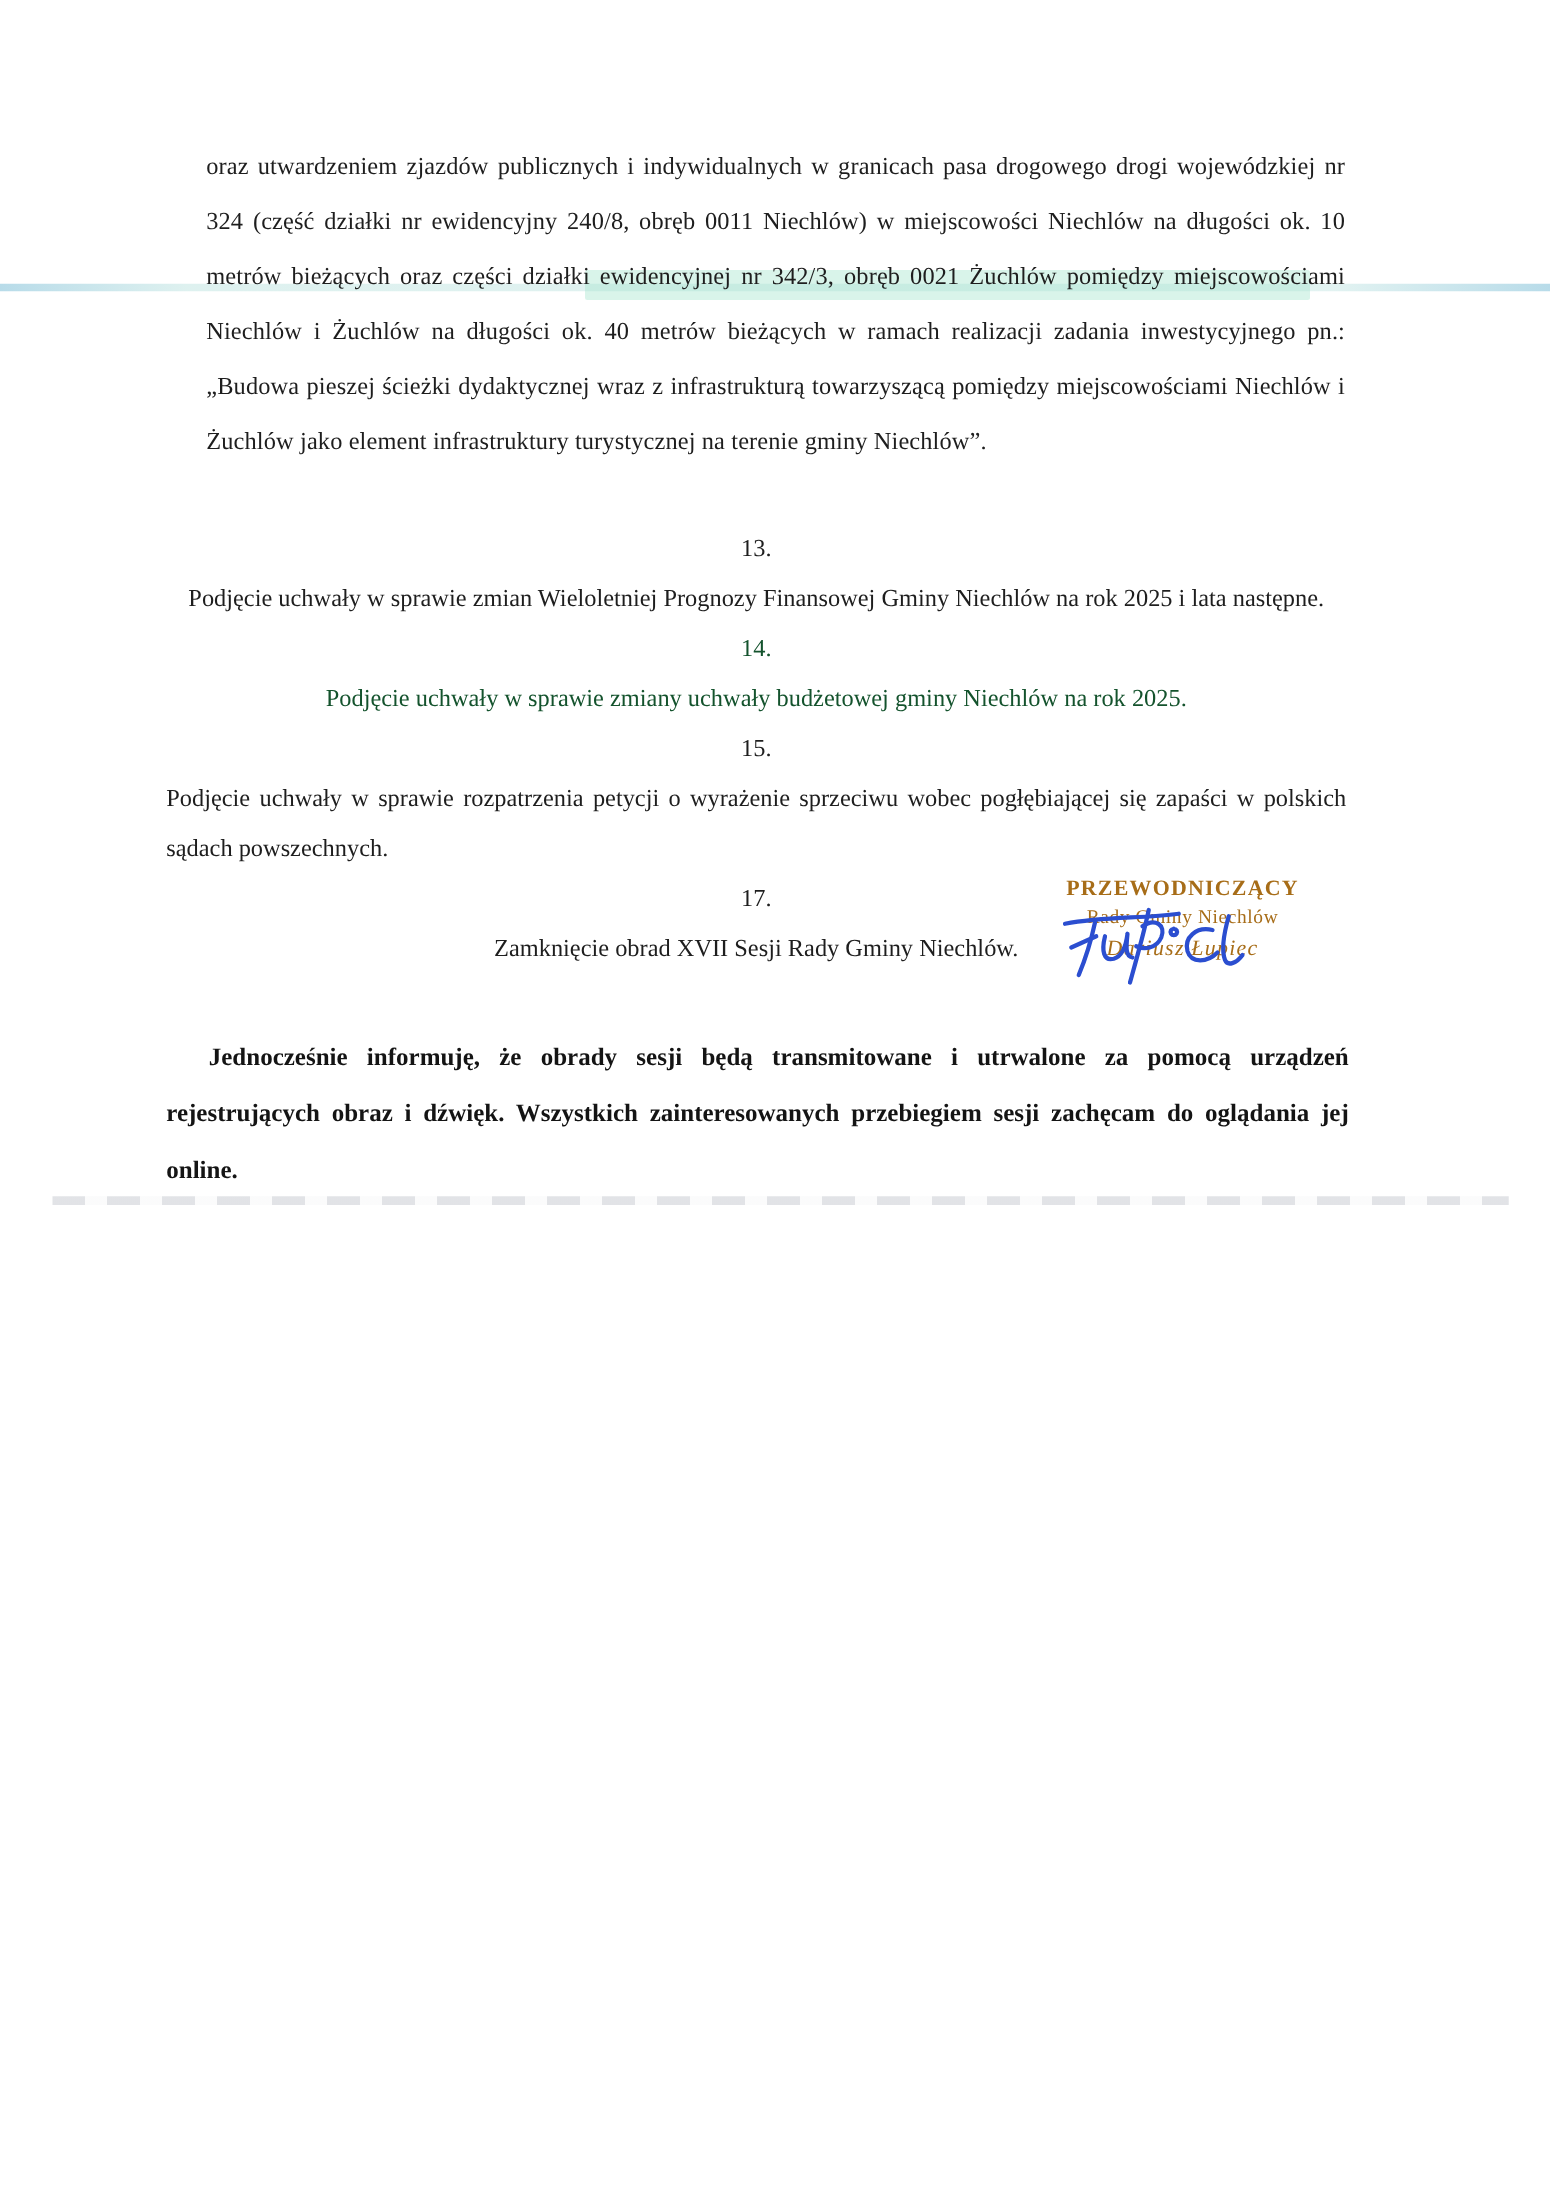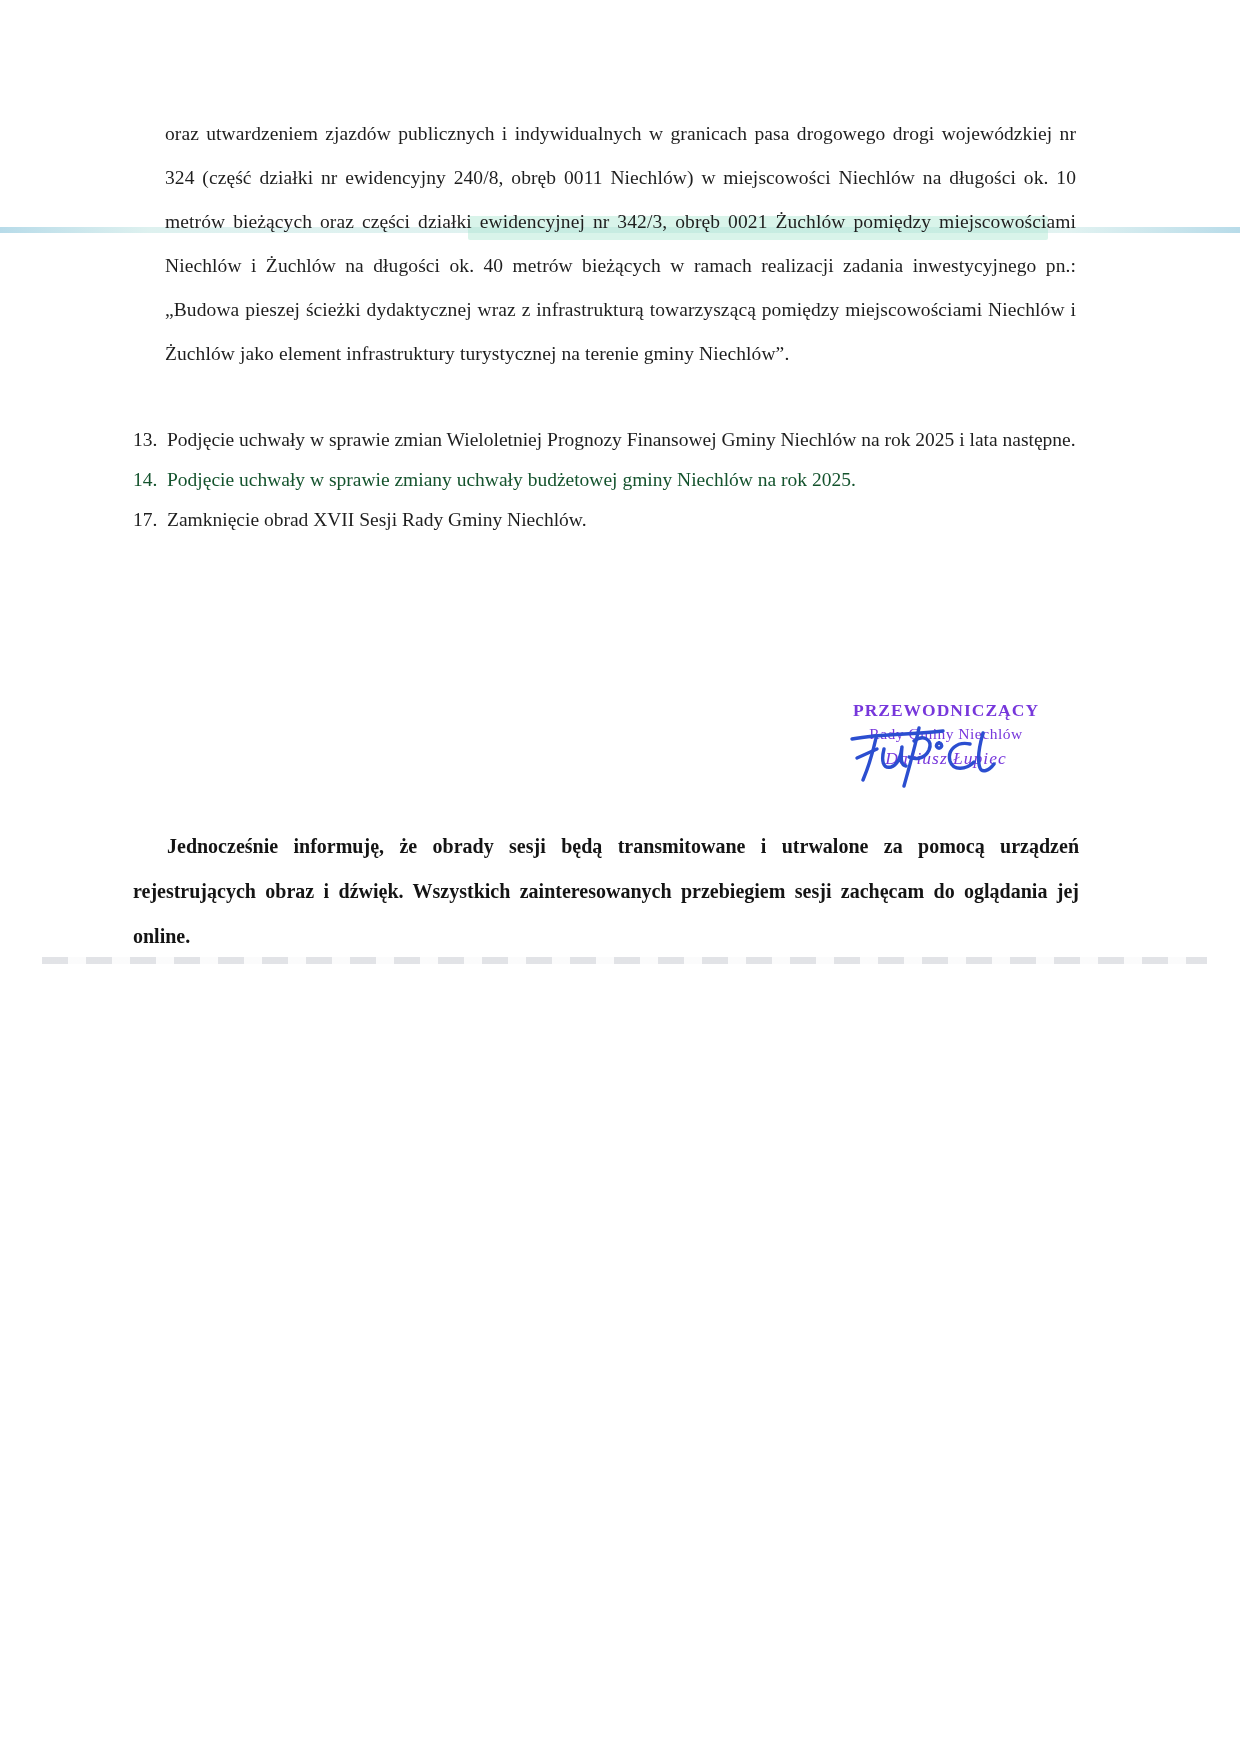--- a/index.html
+++ b/index.html
@@ -53,31 +53,31 @@
     letter-spacing: 0.1px;
   }
 
   .agenda {
     position: absolute;
     top: 420px; left: 133px;
     width: 944px;
     font-size: 19.5px;
     line-height: 40px;
   }
-  .agenda-item { display: flex; align-items: center; }
+  .agenda-item { display: flex; align-items: center; flex-direction: column; }
   .agenda-item .num { flex: 0 0 34px; }
   .agenda-item .body { flex: 1; text-align: justify; }
   .tint-green { color: #14532d; }
 
   .stamp {
     position: absolute;
     top: 700px; left: 838px;
     width: 216px;
     text-align: center;
-    color: #6d28d9;
+    color: #a16207;
     opacity: 0.93;
   }
   .stamp-title {
     font-size: 17.5px;
     font-weight: 600;
     letter-spacing: 1px;
     white-space: nowrap;
   }
   .stamp-org {
     font-size: 15.5px;
@@ -124,20 +124,24 @@
   <div class="agenda">
     <div class="agenda-item">
       <span class="num">13.</span>
       <span class="body">Podjęcie uchwały w sprawie zmian Wieloletniej Prognozy Finansowej Gminy Niechlów na rok 2025 i lata następne.</span>
     </div>
     <div class="agenda-item tint-green">
       <span class="num">14.</span>
       <span class="body">Podjęcie uchwały w sprawie zmiany uchwały budżetowej gminy Niechlów na rok 2025.</span>
     </div>
     <div class="agenda-item">
+      <span class="num">15.</span>
+      <span class="body">Podjęcie uchwały w sprawie rozpatrzenia petycji o wyrażenie sprzeciwu wobec pogłębiającej się zapaści w polskich sądach powszechnych.</span>
+    </div>
+    <div class="agenda-item">
       <span class="num">17.</span>
       <span class="body">Zamknięcie obrad XVII Sesji Rady Gminy Niechlów.</span>
     </div>
   </div>
 
   <div class="stamp">
     <div class="stamp-title">PRZEWODNICZĄCY</div>
     <div class="stamp-org">Rady Gminy Niechlów</div>
     <div class="stamp-name">Dariusz Łupiec</div>
   </div>

